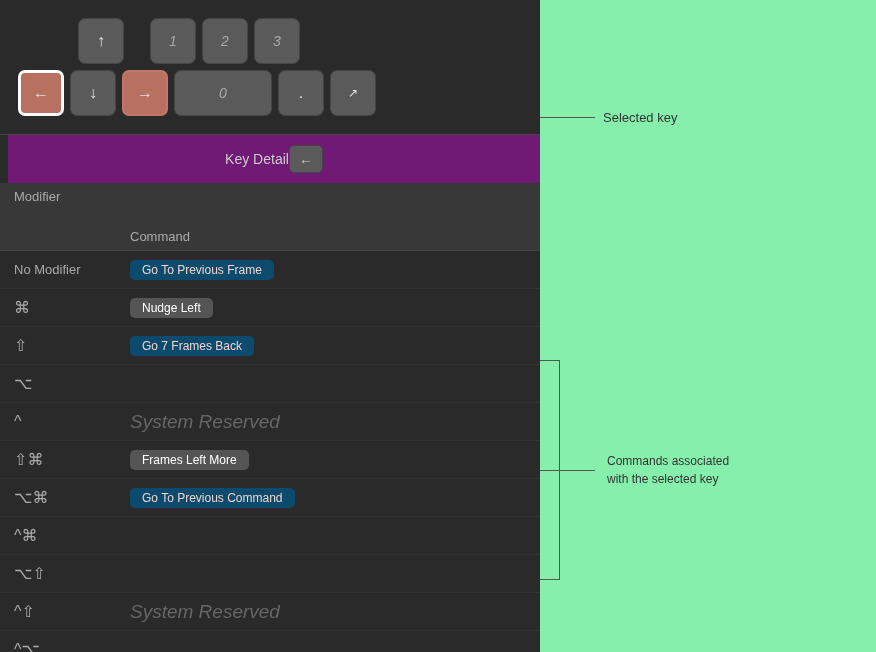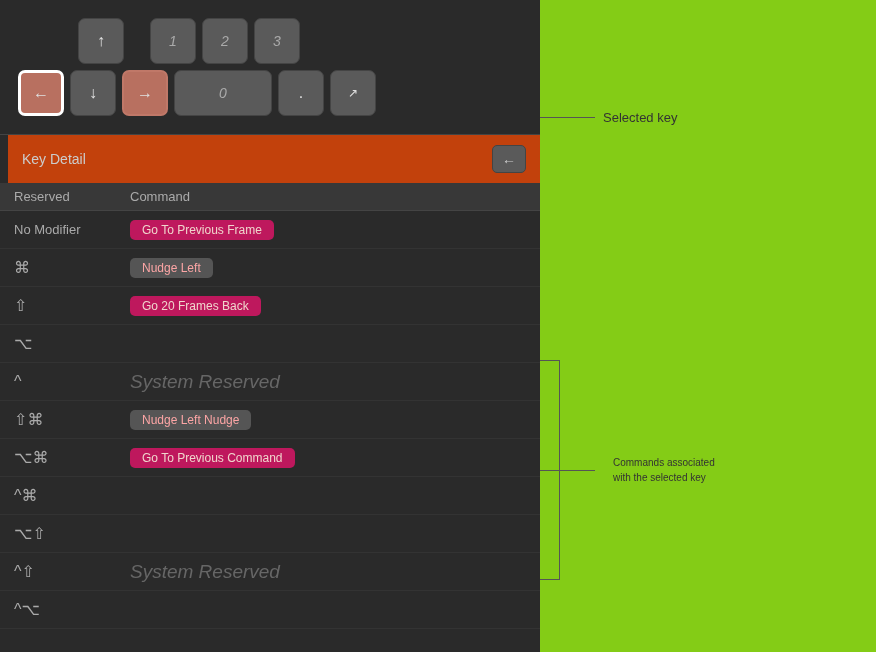--- a/index.html
+++ b/index.html
@@ -95,23 +95,23 @@
     .divider {
       height: 1px;
       background: #444;
       margin: 0;
     }
 
     
     .key-detail-header {
       display: flex;
       align-items: center;
-      justify-content: space-between;
+      justify-content: center;
       padding: 10px 14px;
-      background: #c2410c;
+      background: #701a75;
       flex-shrink: 0;
       margin-left: 8px;
     }
 
     .key-detail-title {
       color: #cccccc;
       font-size: 14px;
       font-weight: 400;
     }
 
@@ -144,20 +144,21 @@
       font-size: 13px;
       font-weight: 500;
     }
 
     .col-command {
       flex: 1;
       padding-left: 10px;
       color: #aaa;
       font-size: 13px;
       font-weight: 500;
+      margin-top: 40px;
     }
 
     
     .table-body {
       flex: 1;
       overflow-y: auto;
       background: #2a2a2a;
     }
 
     .table-body::-webkit-scrollbar {
@@ -201,40 +202,40 @@
     .command-badge {
       display: inline-block;
       padding: 3px 12px;
       border-radius: 5px;
       font-size: 12px;
       font-weight: 500;
       color: #e8d5cc;
     }
 
     .command-badge-salmon {
-      background: #be185d;
+      background: #0c4a6e;
       color: #f0d5cc;
     }
 
     .command-badge-gray {
       background: #555;
-      color: #fca5a5;
+      color: #ffffff;
     }
 
     .system-reserved {
       color: #666;
       font-size: 19px;
       font-style: italic;
     }
 
     
     .right-side {
       flex: 1;
       position: relative;
-      background: #84cc16;
+      background: #86efac;
     }
 
   </style>
 </head>
 <body>
 
 <div class="main-container">
 
   <div class="left-panel">
 
@@ -281,21 +282,21 @@
     <div class="divider"></div>
 
     <div class="key-detail-header">
       <span class="key-detail-title">Key Detail</span>
       <div class="key-detail-key-icon">
         <span>←</span>
       </div>
     </div>
 
     <div class="table-header">
-      <div class="col-modifier">Reserved</div>
+      <div class="col-modifier">Modifier</div>
       <div class="col-command">Command</div>
     </div>
 
     <div class="table-body">
 
       <div class="table-row">
         <div class="cell-modifier">
           <span class="cell-modifier-text">No Modifier</span>
         </div>
         <div class="cell-command">
@@ -310,21 +311,21 @@
         <div class="cell-command">
           <span class="command-badge command-badge-gray">Nudge Left</span>
         </div>
       </div>
 
       <div class="table-row">
         <div class="cell-modifier">
           <span>⇧</span>
         </div>
         <div class="cell-command">
-          <span class="command-badge command-badge-salmon">Go 20 Frames Back</span>
+          <span class="command-badge command-badge-salmon">Go 7 Frames Back</span>
         </div>
       </div>
 
       <div class="table-row">
         <div class="cell-modifier">
           <span>⌥</span>
         </div>
         <div class="cell-command"></div>
       </div>
 
@@ -335,21 +336,21 @@
         <div class="cell-command">
           <span class="system-reserved">System Reserved</span>
         </div>
       </div>
 
       <div class="table-row">
         <div class="cell-modifier">
           <span>⇧⌘</span>
         </div>
         <div class="cell-command">
-          <span class="command-badge command-badge-gray">Nudge Left Nudge</span>
+          <span class="command-badge command-badge-gray">Frames Left More</span>
         </div>
       </div>
 
       <div class="table-row">
         <div class="cell-modifier">
           <span>⌥⌘</span>
         </div>
         <div class="cell-command">
           <span class="command-badge command-badge-salmon">Go To Previous Command</span>
         </div>
@@ -406,19 +407,19 @@
         <div style="position:absolute; top:0; right:0; width:1px; height:100%; background:#555;"></div>
 
         <div style="position:absolute; top:50%; left:0; width:20px; height:1px; background:#555;"></div>
 
         <div style="position:absolute; top:50%; right:0; left:0; height:1px; background:#555;"></div>
       </div>
 
       <div style="display:flex; flex-direction:column; justify-content:center; height:220px;">
         <div style="display:flex; align-items:center;">
           <div style="width:35px; height:1px; background:#555;"></div>
-          <span style="margin-left:18px; font-size:10px; color:#333; line-height:1.5;">Commands associated<br>with the selected key</span>
+          <span style="margin-left:12px; font-size:12px; color:#333; line-height:1.5;">Commands associated<br>with the selected key</span>
         </div>
       </div>
     </div>
 
   </div>
 </div>
 
 </body></html>

